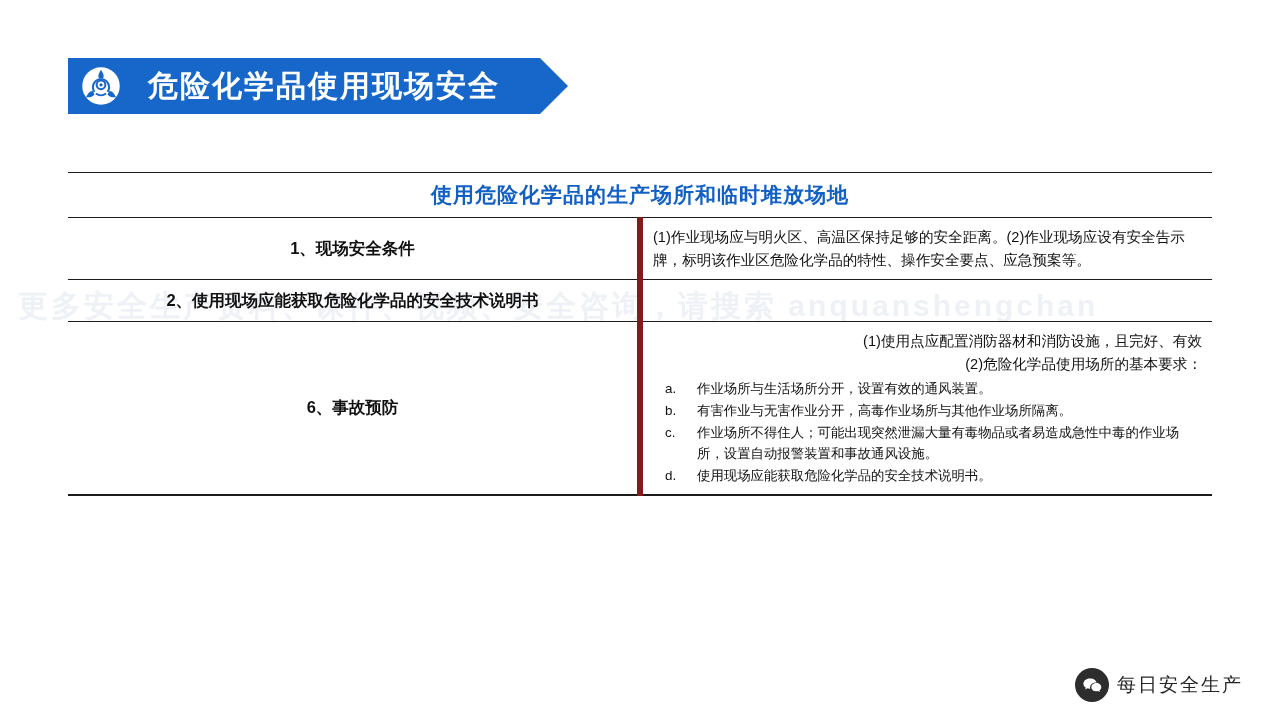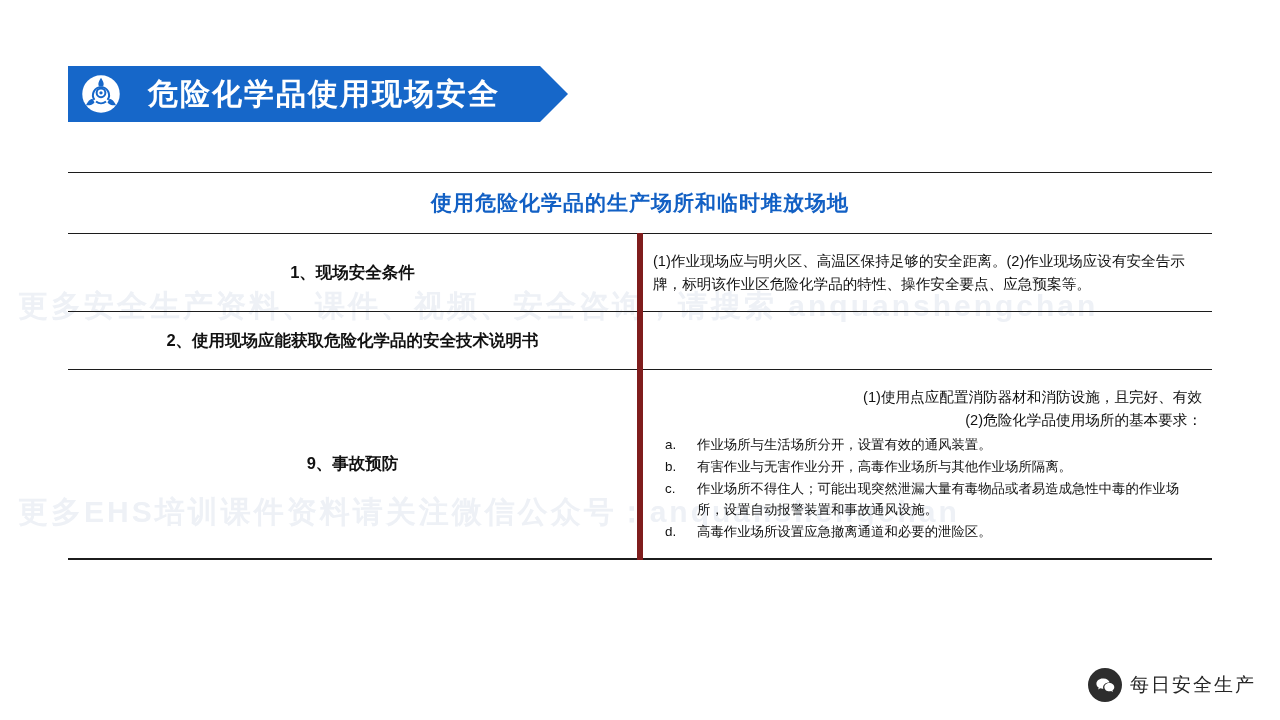--- a/index.html
+++ b/index.html
@@ -20,21 +20,20 @@
   }
 
   
   .header {
     position: absolute;
     left: 68px;
     top: 58px;
     height: 56px;
     display: flex;
     align-items: stretch;
-    margin-top: 8px;
   }
   .header-badge {
     width: 66px;
     background: #1667c9;
     display: flex;
     align-items: center;
     justify-content: center;
   }
   .biohazard {
     width: 40px;
@@ -87,21 +86,21 @@
   }
   .tbl {
     width: 100%;
     border-collapse: collapse;
     table-layout: fixed;
   }
   .tbl td {
     border-top: 1px solid #1c1c1c;
     border-bottom: 1px solid #1c1c1c;
     vertical-align: middle;
-    padding: 16px 10px;
+    padding: 8px 10px;
   }
   .title-cell {
     text-align: center;
     color: #1260c4;
     font-size: 21px;
     font-weight: bold;
     letter-spacing: 1px;
     padding: 10px 0 12px 0;
     border-top: 2px solid #1c1c1c;
     border-bottom: 1px solid #1c1c1c;
@@ -139,21 +138,21 @@
     width: 44px;
     flex: 0 0 44px;
     padding-left: 12px;
   }
   .sub-text { flex: 1 1 auto; }
   .last-row td { border-bottom: 2px solid #1c1c1c; }
 
   
   .footer {
     position: absolute;
-    right: 24px;
+    right: 37px;
     bottom: 18px;
     display: flex;
     align-items: center;
     gap: 8px;
     z-index: 3;
   }
   .wechat-badge {
     width: 34px;
     height: 34px;
     border-radius: 50%;
@@ -168,21 +167,20 @@
     color: #262626;
     letter-spacing: 2px;
   }
 </style>
 </head>
 <body>
 
 <div id="slide">
 
   <div class="watermark wm1">更多安全生产资料、课件、视频、安全咨询，请搜索 anquanshengchan</div>
-  <div class="watermark wm2">更多EHS培训课件资料请关注微信公众号：anquanshengchan</div>
 
   <div class="header">
     <div class="header-badge">
       <svg class="biohazard" viewBox="0 0 64 64">
         <circle cx="32" cy="32" r="30" fill="#ffffff"></circle>
         <circle cx="32" cy="30" r="7" fill="none" stroke="#1667c9" stroke-width="3.2"></circle>
         <path d="M32 21 A13 13 0 0 0 21.5 41.5" fill="none" stroke="#1667c9" stroke-width="3.2"></path>
         <path d="M32 21 A13 13 0 0 1 42.5 41.5" fill="none" stroke="#1667c9" stroke-width="3.2"></path>
         <path d="M24 44 A13 13 0 0 0 40 44" fill="none" stroke="#1667c9" stroke-width="3.2"></path>
         <path d="M32 6 C27 14 27 17 29 20 L35 20 C37 17 37 14 32 6 Z" fill="#1667c9"></path>
@@ -214,40 +212,40 @@
         <tr>
           <td class="c-left">2、使用现场应能获取危险化学品的安全技术说明书</td>
           <td class="c-right">
             <p></p>
           </td>
         </tr>
 
 
 
         <tr class="last-row">
-          <td class="c-left">9、事故预防</td>
+          <td class="c-left">6、事故预防</td>
           <td class="c-right">
             <p style="white-space: pre-line; text-align: right;">(1)使用点应配置消防器材和消防设施，且完好、有效
 (2)危险化学品使用场所的基本要求：</p>
             <ul class="sub-list">
               <li>
                 <span class="sub-mark">a.</span>
                 <span class="sub-text">作业场所与生活场所分开，设置有效的通风装置。</span>
               </li>
               <li>
                 <span class="sub-mark">b.</span>
                 <span class="sub-text">有害作业与无害作业分开，高毒作业场所与其他作业场所隔离。</span>
               </li>
               <li>
                 <span class="sub-mark">c.</span>
                 <span class="sub-text">作业场所不得住人；可能出现突然泄漏大量有毒物品或者易造成急性中毒的作业场所，设置自动报警装置和事故通风设施。</span>
               </li>
               <li>
                 <span class="sub-mark">d.</span>
-                <span class="sub-text">高毒作业场所设置应急撤离通道和必要的泄险区。</span>
+                <span class="sub-text">使用现场应能获取危险化学品的安全技术说明书。</span>
               </li>
             </ul>
           </td>
         </tr>
       </tbody>
     </table>
   </div>
 
   <div class="footer">
     <div class="wechat-badge">

